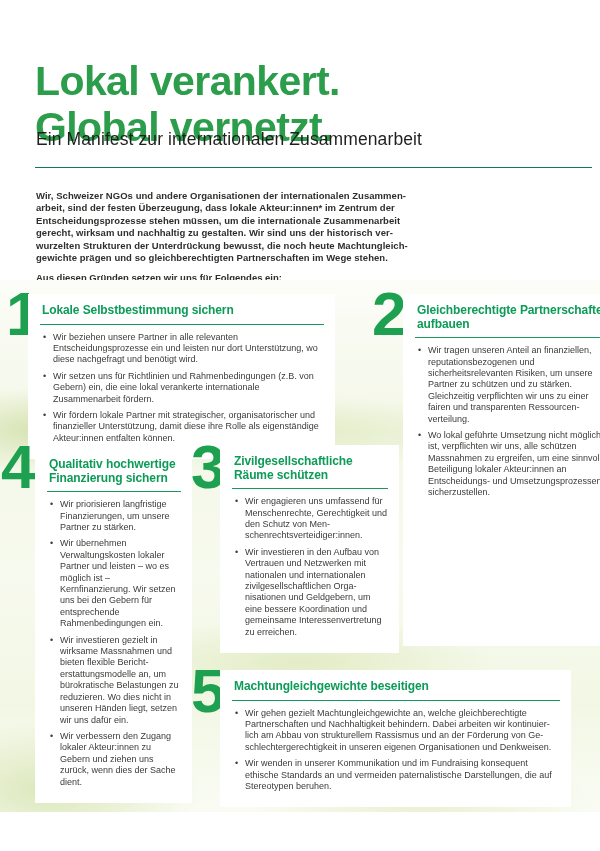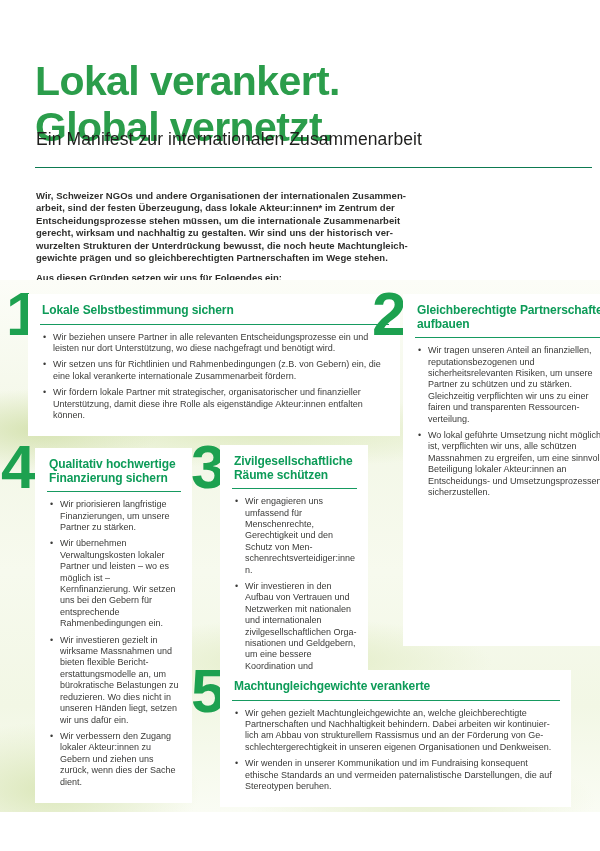--- a/index.html
+++ b/index.html
@@ -49,23 +49,23 @@
   }
   .num-1 { left:6px;   top:290px; }
   .num-2 { left:372px; top:290px; }
   .num-3 { left:191px; top:443px; }
   .num-4 { left:1px;   top:443px; }
   .num-5 { left:191px; top:667px; }
   .card {
     position:absolute; background:#ffffff; box-sizing:border-box;
     padding:8px 11px 10px 12px;
   }
-  .card-1 { left:28px;  top:294px; width:372px; min-height:128px; }
+  .card-1 { left:28px;  top:294px; width:307px; min-height:128px; }
   .card-2 { left:403px; top:294px; width:220px; min-height:352px; }
-  .card-3 { left:220px; top:445px; width:148px; min-height:207px; }
+  .card-3 { left:220px; top:445px; width:179px; min-height:207px; }
   .card-4 { left:35px;  top:448px; width:157px; min-height:344px; }
   .card-5 { left:220px; top:670px; width:351px; min-height:128px; }
   .card h2 {
     margin:0; padding:2px 0 6px 2px;
     font-size:12px; font-weight:bold; line-height:13.6px; letter-spacing:-0.1px;
     color:#0d9b58;
     border-bottom:1.5px solid #169a60;
   }
   .card ul { list-style:none; margin:7px 0 0 0; padding:0 0 0 3px; }
   .card li {
@@ -139,21 +139,21 @@
     <ul>
       <li>Wir priorisieren langfristige Finanzierungen, um unsere Partner zu stärken.</li>
       <li>Wir übernehmen Verwaltungs­kosten lokaler Partner und leisten – wo es möglich ist – Kernfinanzierung. Wir setzen uns bei den Gebern für entsprechen­de Rahmenbedingungen ein.</li>
       <li>Wir investieren gezielt in wirksame Massnahmen und bieten flexible Bericht­erstattungsmodelle an, um bürokratische Belastungen zu reduzieren. Wo dies nicht in unseren Händen liegt, setzen wir uns dafür ein.</li>
       <li>Wir verbessern den Zugang loka­ler Akteur:innen zu Gebern und ziehen uns zurück, wenn dies der Sache dient.</li>
     </ul>
   </div>
 
   <div class="num num-5">5</div>
   <div class="card card-5">
-    <h2>Machtungleichgewichte verankerte</h2>
+    <h2>Machtungleichgewichte beseitigen</h2>
     <ul>
       <li>Wir gehen gezielt Machtungleichgewichte an, welche gleichberechtigte Partnerschaften und Nachhaltigkeit behindern. Dabei arbeiten wir kontinuier­lich am Abbau von strukturellem Rassismus und an der Förderung von Ge­schlechtergerechtigkeit in unseren eigenen Organisationen und Denkweisen.</li>
       <li>Wir wenden in unserer Kommunikation und im Fundraising konsequent ethische Standards an und vermeiden paternalistische Darstellungen, die auf Stereotypen beruhen.</li>
     </ul>
   </div>
 
 
 </div>
 
 </body></html>

